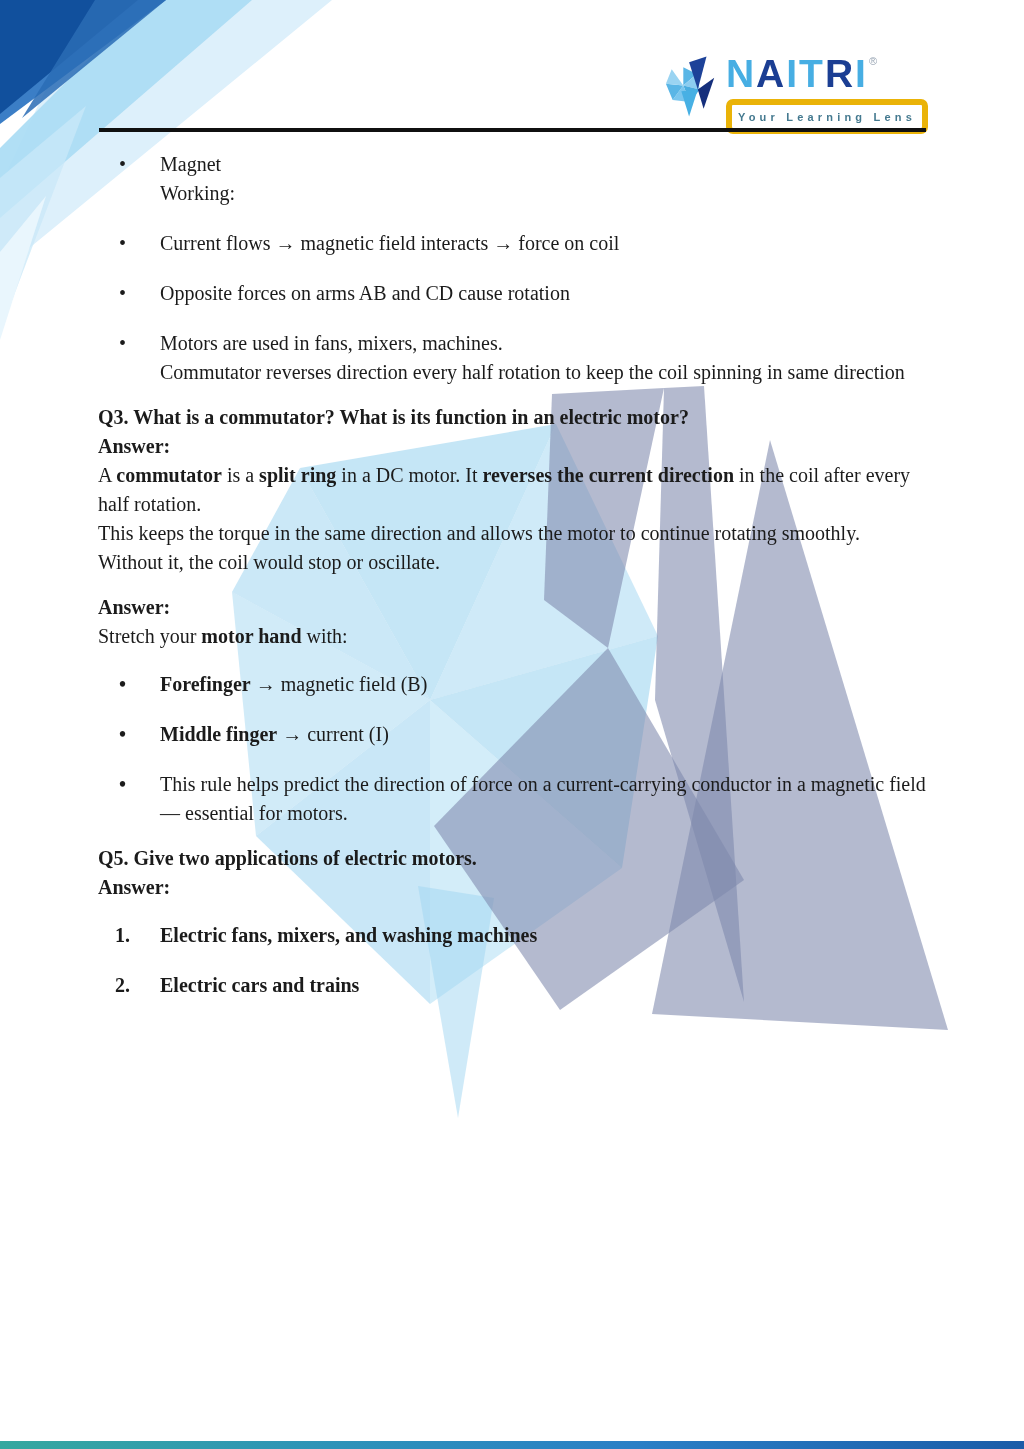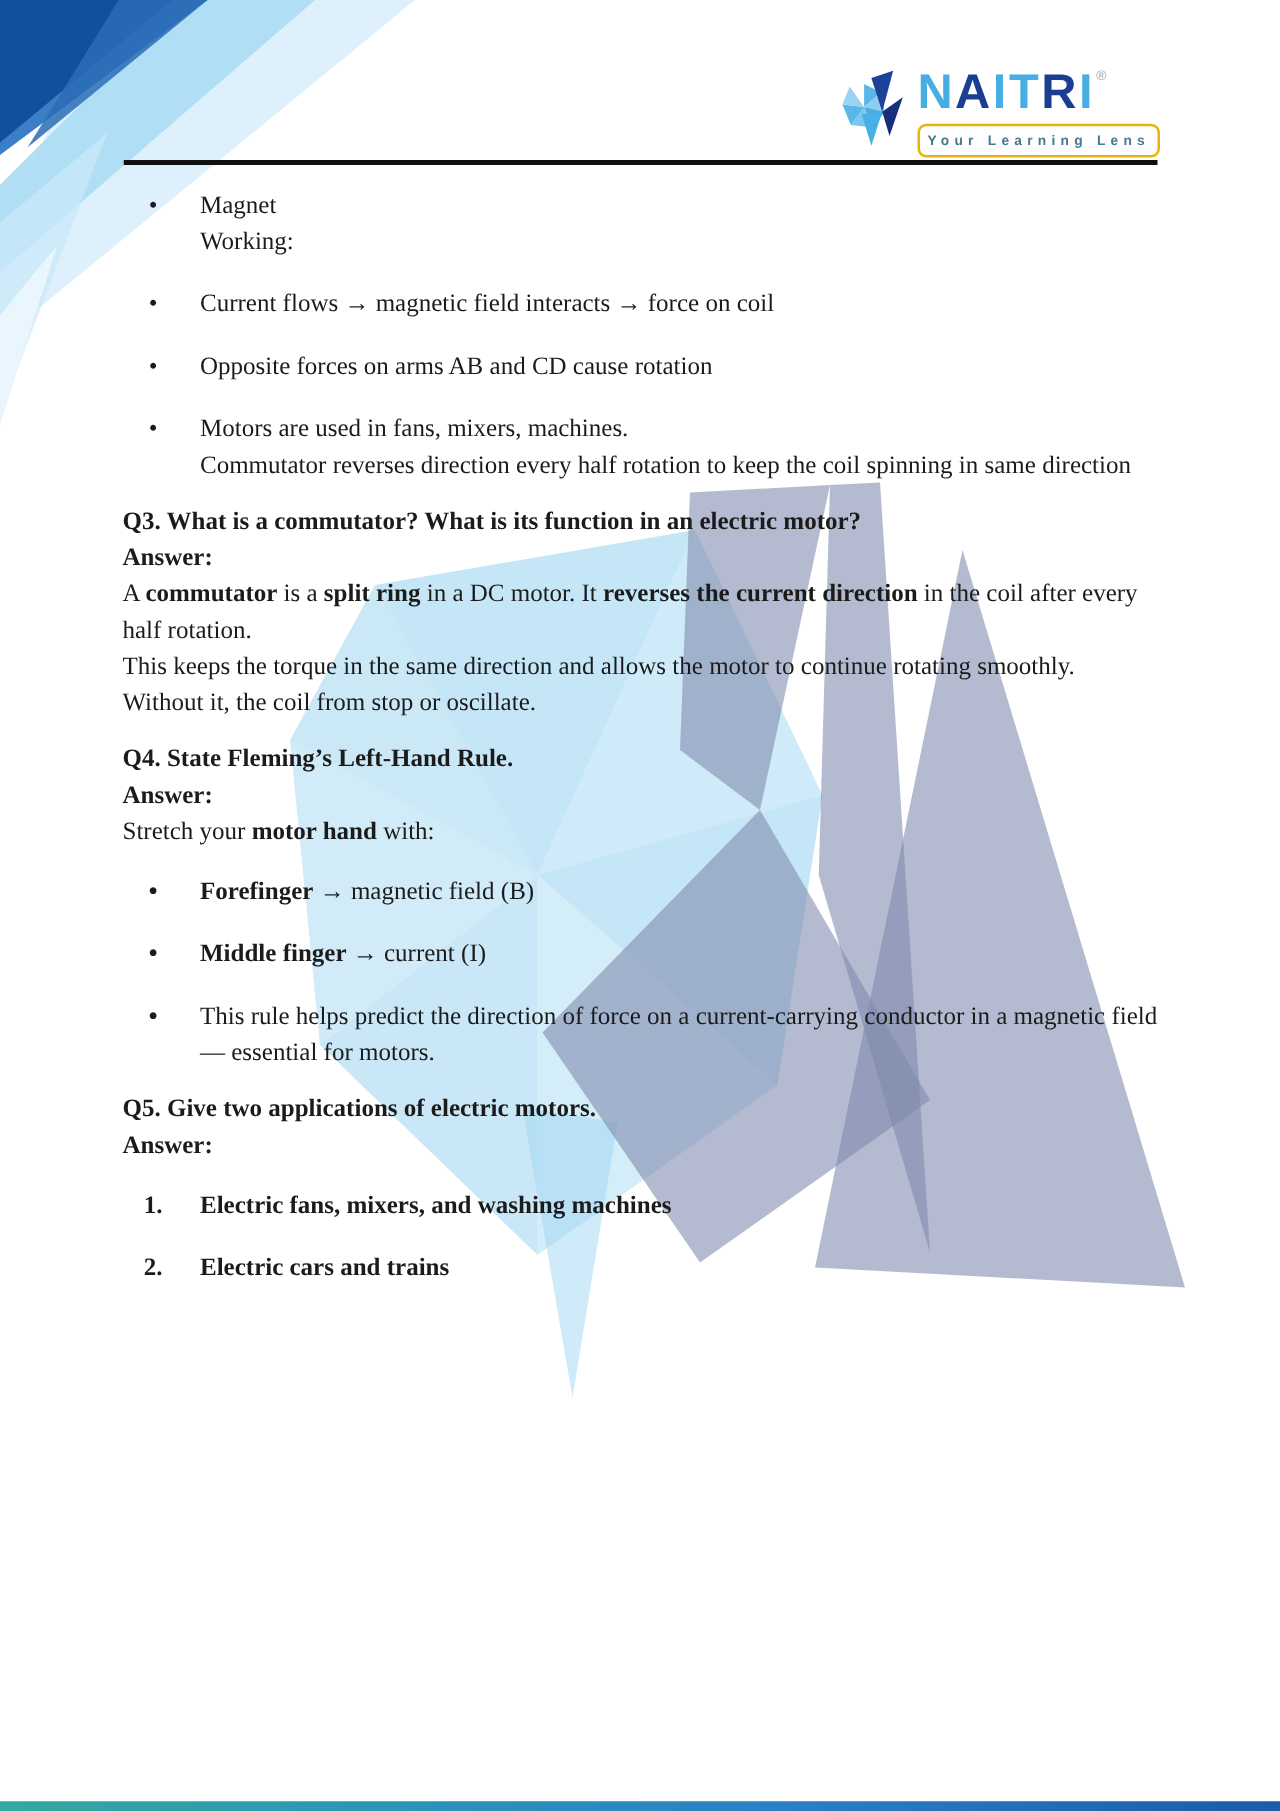--- a/index.html
+++ b/index.html
@@ -14,21 +14,21 @@
 
   
   .header-logo{position:absolute;top:54px;right:96px;display:flex;align-items:flex-start;gap:5px}
   .logo-icon{width:58px;height:67px;flex:0 0 auto}
   .logo-right{display:flex;flex-direction:column;align-items:stretch}
   .wordmark-row{display:flex;align-items:flex-start;line-height:40px;height:44px}
   .wl{font-family:"Liberation Sans",sans-serif;font-weight:800;font-size:39px;letter-spacing:2px}
   .wl.light{color:#47aee3}
   .wl.dark{color:#1b3e93}
   .reg{font-family:"Liberation Sans",sans-serif;font-size:11px;color:#99a5b4;line-height:11px;margin-top:2px;margin-left:1px}
-  .tagline-box{margin-top:1px;border:2px solid #eab308;border-radius:7px;padding:2px 6px 3px;text-align:right;background:#ffffff}
+  .tagline-box{margin-top:1px;border:6px solid #eab308;border-radius:7px;padding:2px 6px 3px;text-align:right;background:#ffffff}
   .tagline{font-family:"Liberation Sans",sans-serif;font-size:11px;font-weight:600;letter-spacing:4.2px;color:#44798f;white-space:nowrap}
 
   .rule{position:absolute;left:99px;top:128px;width:827px;height:4px;background:#101010}
 
   
   .content{position:absolute;left:98px;top:150px;width:838px;font-size:20px;line-height:29px}
   .section{margin-top:16px}
   .section:first-child{margin-top:0}
   .bold{font-weight:bold}
   .tline{min-height:29px}
@@ -137,24 +137,23 @@
               <div class="tline"><span>Commutator reverses direction every half rotation to keep the coil spinning in same direction</span></div>
             </div>
           </div>
         </div>
       </section>
       <section class="section qa">
         <div class="tline"><span class="bold">Q3. What is a commutator? What is its function in an electric motor?</span></div>
         <div class="tline"><span class="bold">Answer:</span></div>
         <div class="tline"><span>A </span><span class="bold">commutator</span><span> is a </span><span class="bold">split ring</span><span> in a DC motor. It </span><span class="bold">reverses the current direction</span><span> in the coil after every half rotation.</span></div>
         <div class="tline"><span>This keeps the torque in the same direction and allows the motor to continue rotating smoothly.</span></div>
-        <div class="tline"><span>Without it, the coil from stop or oscillate.</span></div>
+        <div class="tline"><span>Without it, the coil would stop or oscillate.</span></div>
       </section>
       <section class="section qa">
-        <div class="tline"><span class="bold">Q4. State Fleming’s Left-Hand Rule.</span></div>
         <div class="tline"><span class="bold">Answer:</span></div>
         <div class="tline"><span>Stretch your </span><span class="bold">motor hand</span><span> with:</span></div>
         <div class="blist">
           <div class="bitem">
             <div class="bmark bold">•</div>
             <div class="btext">
               <div class="tline"><span class="bold">Forefinger</span><span> → magnetic field (B)</span></div>
             </div>
           </div>
           <div class="bitem">

